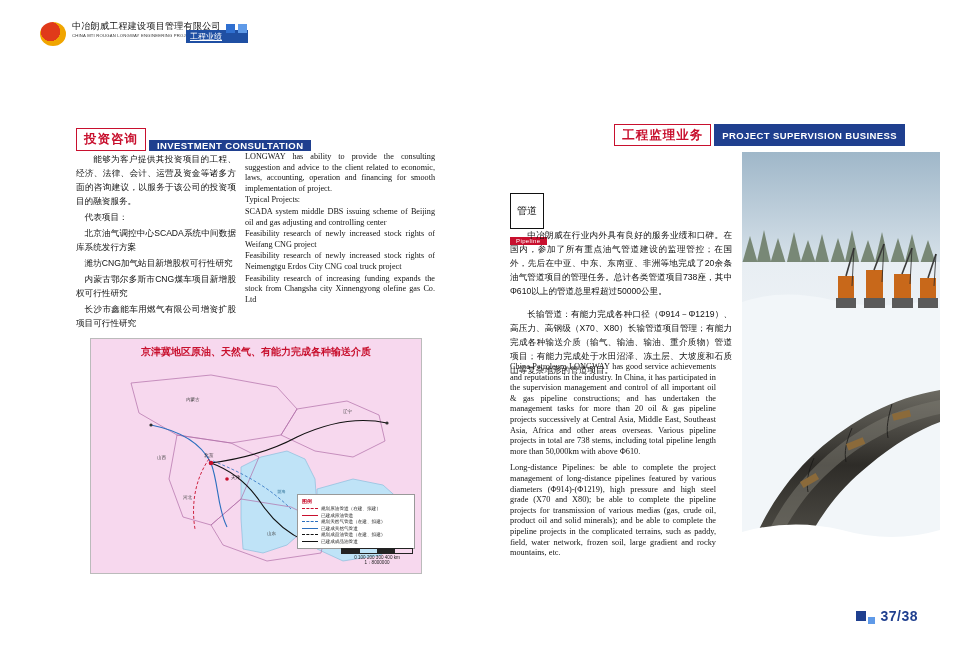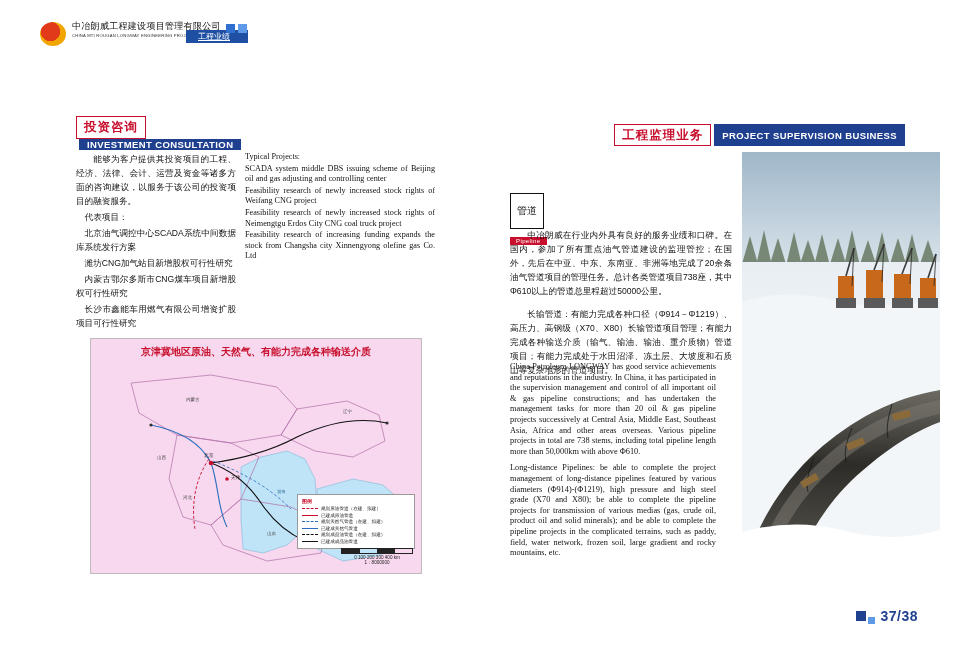--- a/index.html
+++ b/index.html
@@ -13,26 +13,26 @@
   .page-right{position:absolute;left:480px;top:0;width:480px;height:648px;background:#ffffff;}
 
   
   .logo-wrap{position:absolute;left:40px;top:20px;width:250px;height:30px;}
   .logo-mark{position:absolute;left:0;top:2px;width:26px;height:24px;}
   .logo-mark .c1{position:absolute;left:0;top:0;width:26px;height:24px;border-radius:50%;
      background:radial-gradient(circle at 40% 40%,#e03a1a 0%,#e03a1a 45%,#f0a500 46%,#f0a500 100%);}
   .logo-cn{position:absolute;left:32px;top:0px;font-size:9px;color:#111;letter-spacing:.3px;white-space:nowrap;}
   .logo-en{position:absolute;left:32px;top:13px;font-size:4.2px;color:#333;letter-spacing:.2px;white-space:nowrap;}
   .tag-blue{position:absolute;left:186px;top:30px;width:62px;height:13px;background:#1f4fa3;}
-  .tag-blue span{color:#fff;font-size:8px;line-height:13px;padding-left:12px;display:block;text-decoration:underline;}
+  .tag-blue span{color:#fff;font-size:8px;line-height:13px;padding-left:4px;display:block;text-decoration:underline;}
   .tag-sq1{position:absolute;left:226px;top:24px;width:9px;height:9px;background:#2f6fd0;}
   .tag-sq2{position:absolute;left:238px;top:24px;width:9px;height:9px;background:#5f9ae8;}
 
   
-  .sec-head-left{position:absolute;left:76px;top:116px;height:35px;display:flex;align-items:flex-start;flex-direction:column;}
+  .sec-head-left{position:absolute;left:76px;top:116px;height:35px;display:flex;align-items:flex-end;}
   .sec-cn-box{border:1.6px solid #c8102e;padding:2px 7px;display:flex;align-items:center;background:#fff;}
   .sec-cn-box span{color:#c8102e;font-size:12.5px;font-weight:bold;letter-spacing:1px;}
   .sec-en-box{background:#1f3f8f;display:flex;align-items:center;padding:0 8px;margin-left:3px;}
   .sec-en-box span{color:#fff;font-size:9.5px;font-weight:bold;letter-spacing:.4px;}
 
   
   .col-cn{position:absolute;left:76px;top:152px;width:160px;font-size:8.6px;line-height:14px;color:#111;text-align:justify;}
   .col-cn p{margin:0 0 2px 0;text-indent:2em;}
   .col-cn p.noind{text-indent:1em;}
   .col-en{position:absolute;left:245px;top:152px;width:190px;font-family:"Liberation Serif",serif;
@@ -110,20 +110,21 @@
   <div class="col-cn">
     <p>能够为客户提供其投资项目的工程、经济、法律、会计、运营及资金等诸多方面的咨询建议，以服务于该公司的投资项目的融资服务。</p>
     <p class="noind">代表项目：</p>
     <p class="noind">北京油气调控中心SCADA系统中间数据库系统发行方案</p>
     <p class="noind">潍坊CNG加气站目新增股权可行性研究</p>
     <p class="noind">内蒙古鄂尔多斯市CNG煤车项目新增股权可行性研究</p>
     <p class="noind">长沙市鑫能车用燃气有限公司增资扩股项目可行性研究</p>
   </div>
 
   <div class="col-en">
+    <p>LONGWAY has ability to provide the consulting suggestion and advice to the client related to economic, laws, accounting, operation and financing for smooth implementation of project.</p>
     <p>Typical Projects:</p>
     <p>SCADA system middle DBS issuing scheme of Beijing oil and gas adjusting and controlling center</p>
     <p>Feasibility research of newly increased stock rights of Weifang CNG project</p>
     <p>Feasibility research of newly increased stock rights of Neimengtgu Erdos City CNG coal truck project</p>
     <p>Feasibility research of increasing funding expands the stock from Changsha city Xinnengyong olefine gas Co. Ltd</p>
   </div>
 
   <div class="map">
     <svg class="map-canvas" viewBox="0 0 330 234" preserveAspectRatio="none">
       <rect x="0" y="0" width="330" height="234" fill="#f7d8ee"></rect>

